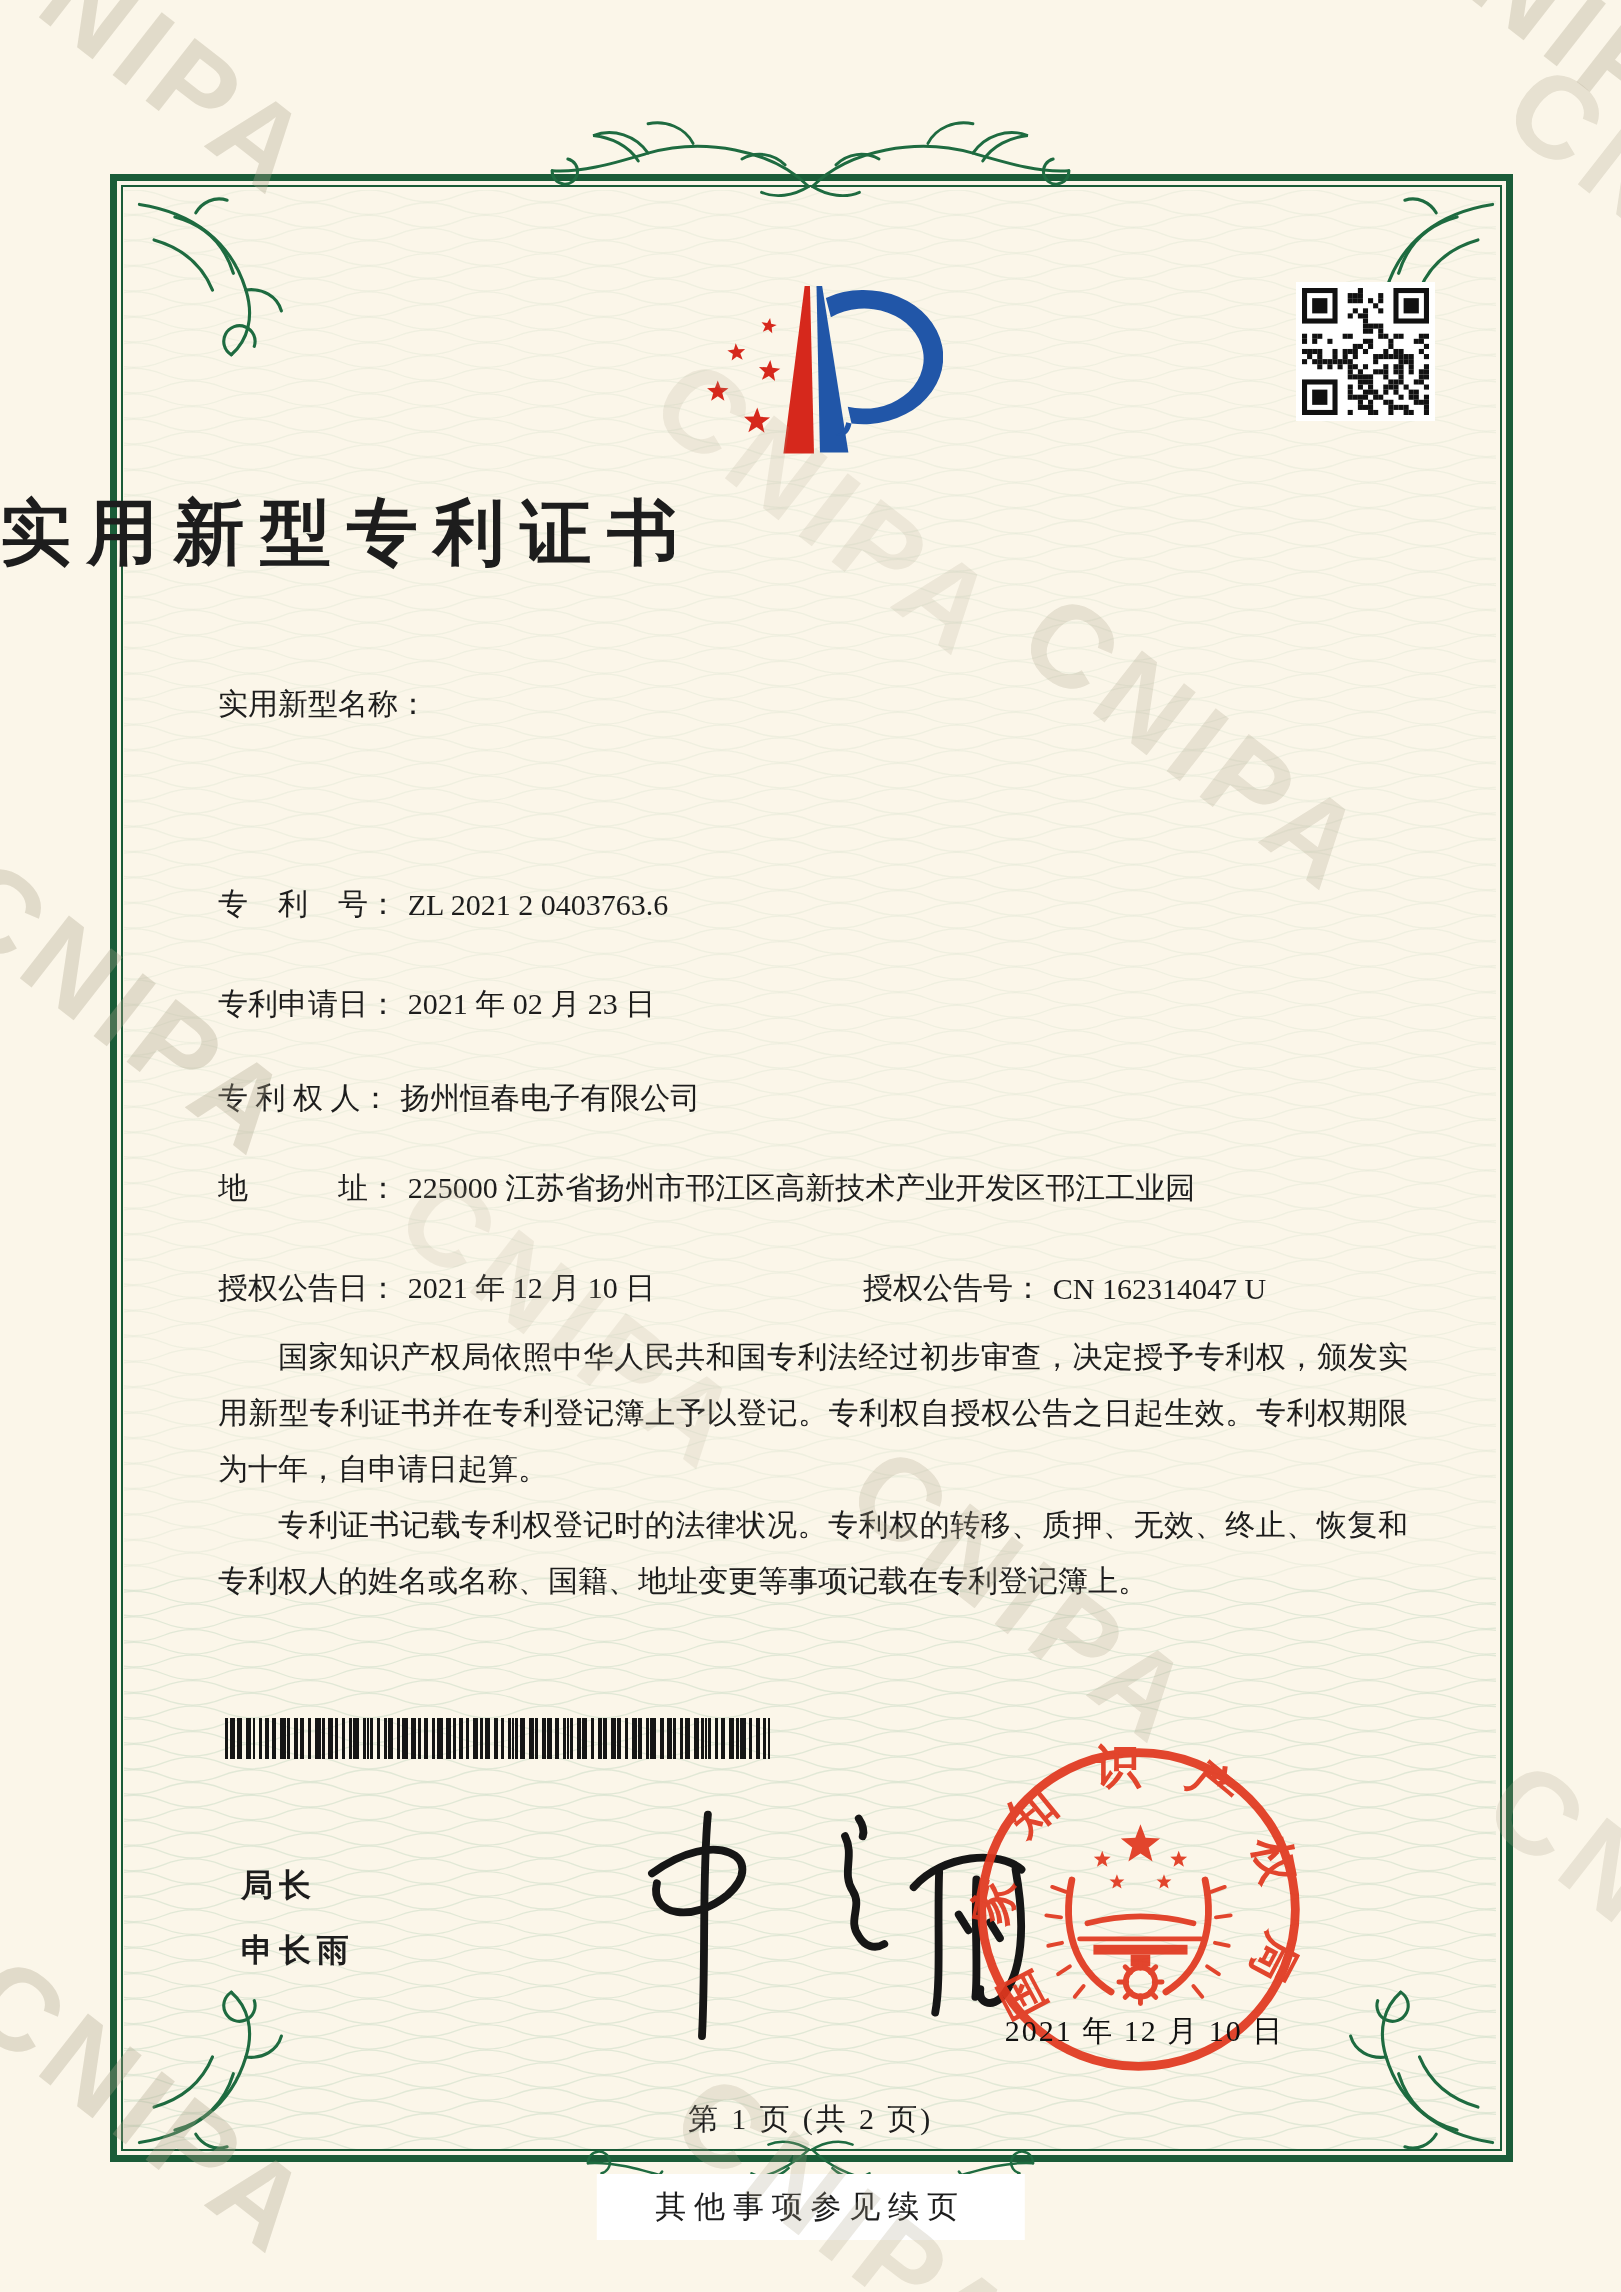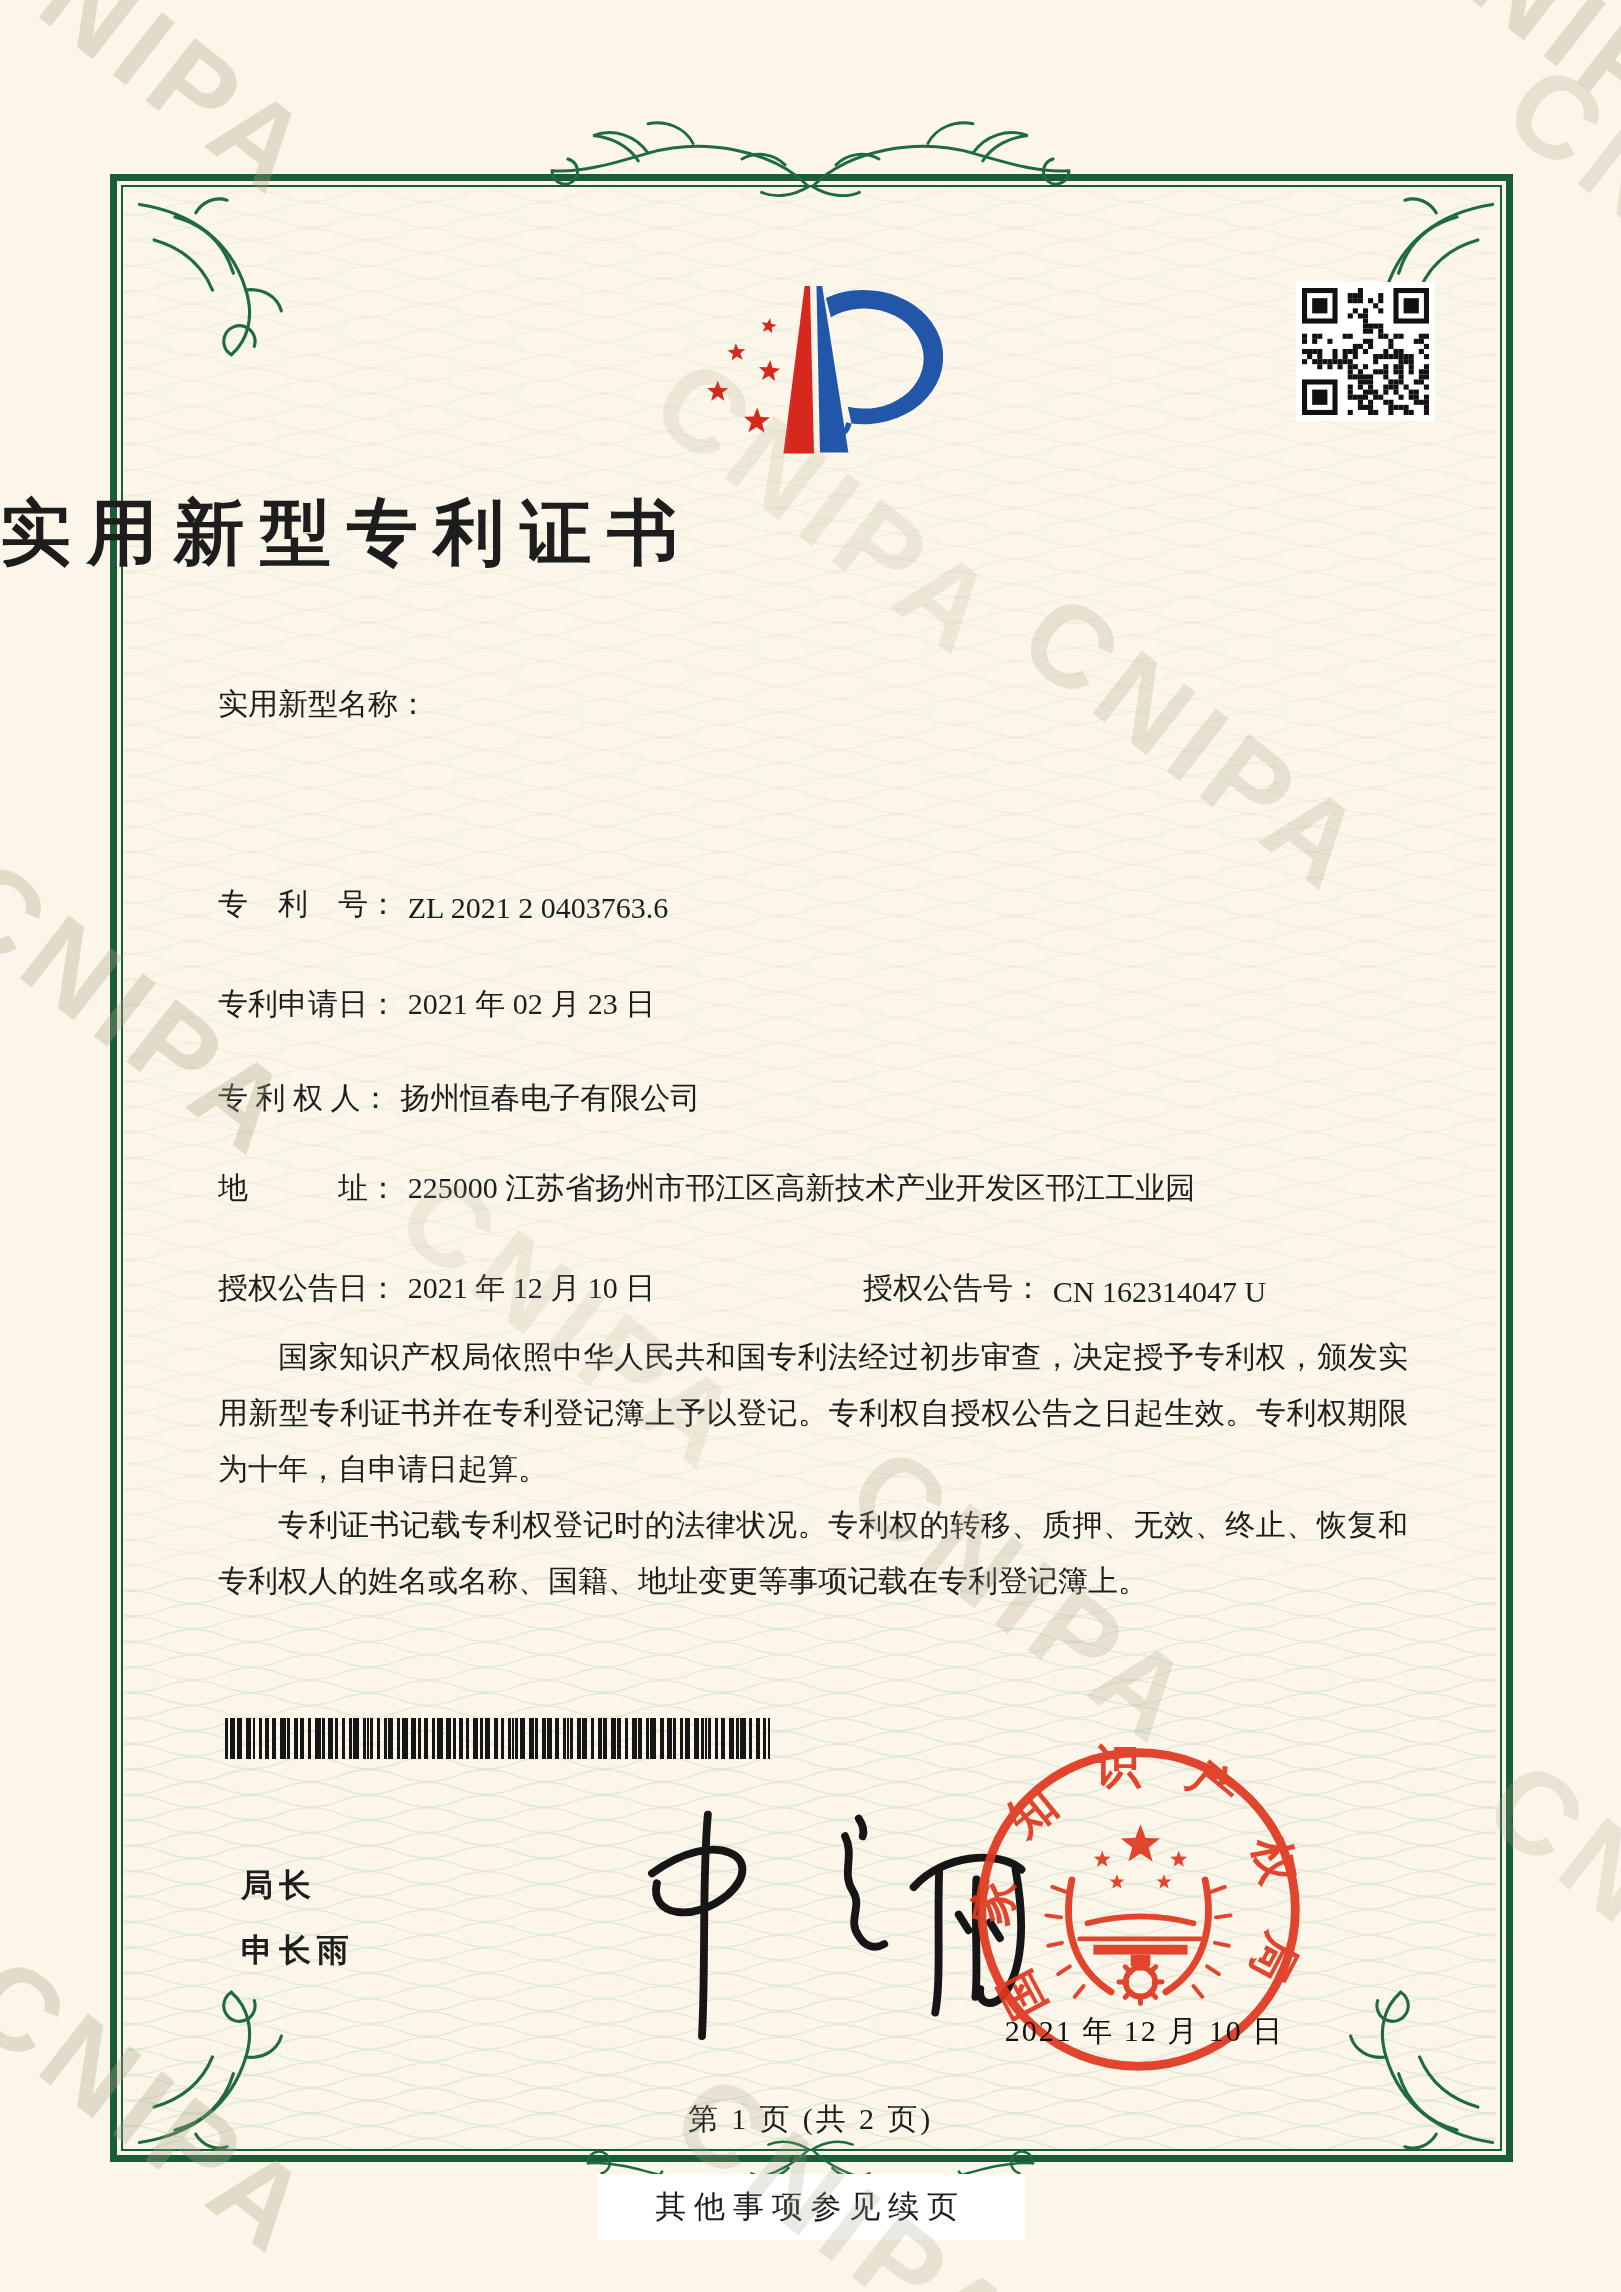--- a/index.html
+++ b/index.html
@@ -14,21 +14,21 @@
   
   .watermark{position:absolute;font-family:"Liberation Sans","DejaVu Sans",sans-serif;font-weight:700;
         font-size:116px;letter-spacing:9.8px;color:rgba(172,162,136,.32);transform:rotate(38deg);
         white-space:nowrap;pointer-events:none;z-index:9;}
   .cert-no{position:absolute;left:218px;top:282px;font-size:29px;letter-spacing:4.9px;z-index:4;}
   .logo{position:absolute;left:680px;top:251px;z-index:4;}
   .qr{position:absolute;left:1296px;top:282px;width:139px;height:139px;background:#fff;padding:5.9px;
         box-sizing:border-box;z-index:4;}
   .title{position:absolute;left:0;width:100%;top:486px;text-align:left;font-size:71px;font-weight:700;
         letter-spacing:15.7px;z-index:4;font-family:Liberation Serif, serif;}
-  .row{position:absolute;left:218px;display:flex;font-size:30px;z-index:4;align-items:flex-end;}
+  .row{position:absolute;left:218px;display:flex;font-size:30px;z-index:4;align-items:center;}
   .flabel{white-space:pre;flex:0 0 auto;}
   .fvalue{margin-left:9.8px;max-width:853px;}
   .paras{position:absolute;left:218px;top:1329px;width:1190px;font-size:30px;line-height:56px;
         text-align:justify;z-index:4;}
   .paras p{margin:0;text-indent:2em;}
   .barcode{position:absolute;left:225px;top:1718px;width:545px;height:41px;z-index:4;
         background-image:repeating-linear-gradient(90deg,#151515 0 2.9px,transparent 2.9px 6.9px),
                          repeating-linear-gradient(90deg,#151515 0 2px,transparent 2px 11.8px),
                          repeating-linear-gradient(90deg,transparent 0 4.9px,#151515 4.9px 6.9px,transparent 6.9px 17.6px);}
   .officer{position:absolute;left:241px;font-family:"Liberation Sans","DejaVu Sans",sans-serif;

